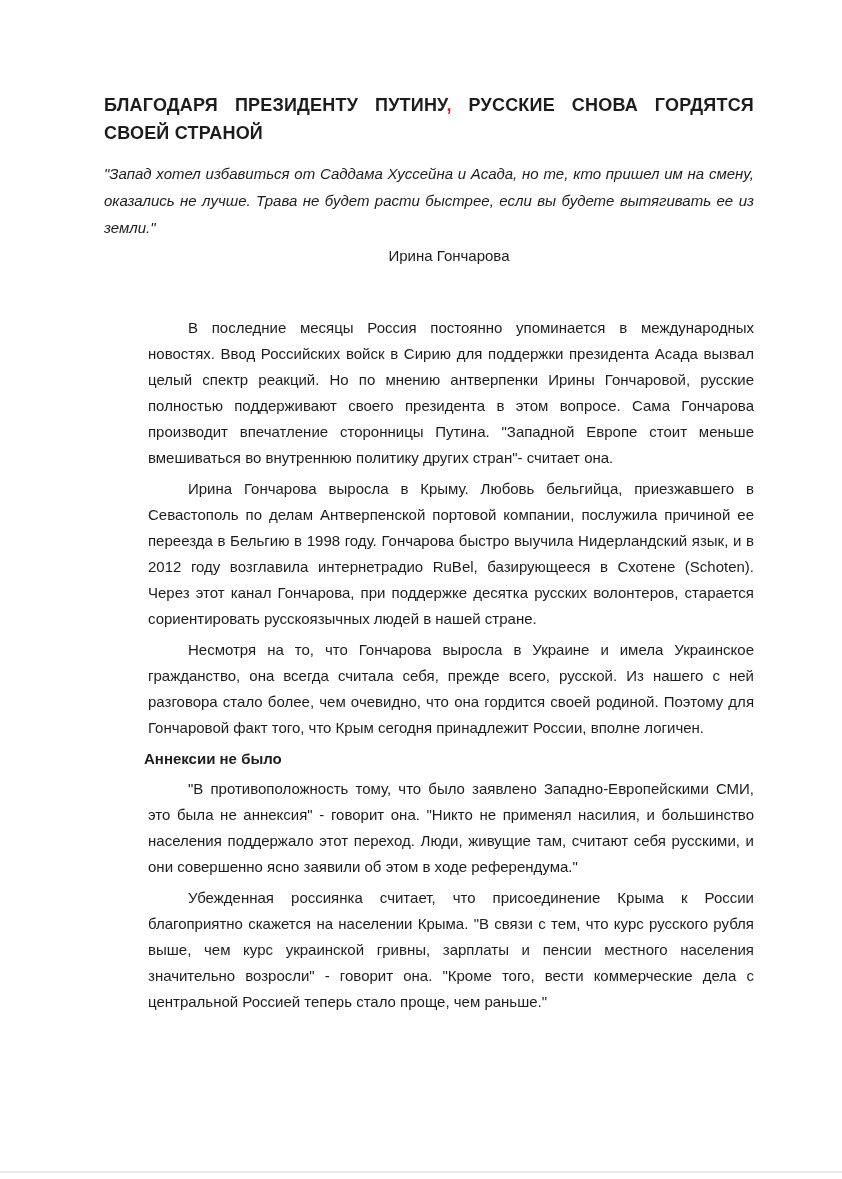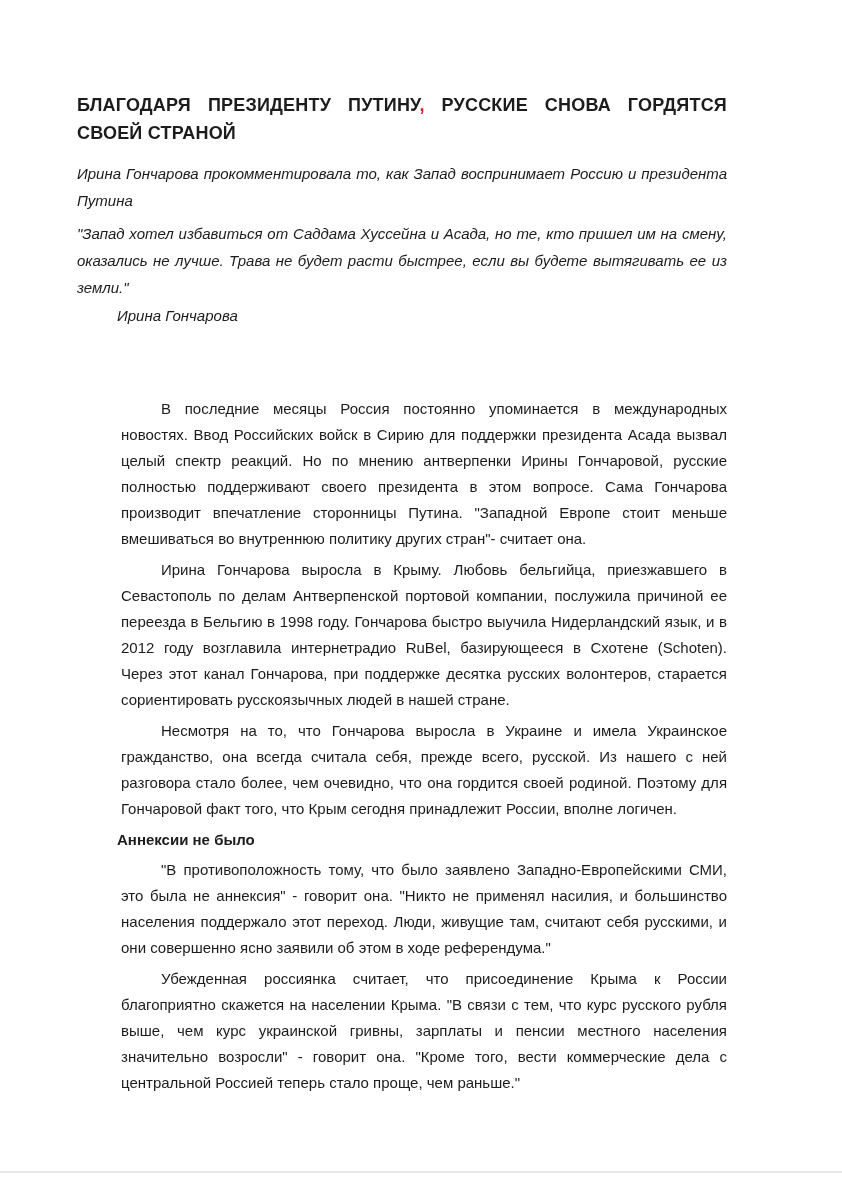--- a/index.html
+++ b/index.html
@@ -11,21 +11,21 @@
   .page {
     position: relative;
     width: 842px;
     height: 1179px;
     background: #ffffff;
     overflow: hidden;
   }
   .content {
     position: absolute;
     top: 91px;
-    left: 77px;
+    left: 104px;
     width: 650px;
     color: #1c1c1c;
   }
   h1.title {
     font-size: 18px;
     line-height: 28px;
     font-weight: bold;
     text-align: justify;
     margin-bottom: 13px;
     letter-spacing: 0.2px;
@@ -47,23 +47,23 @@
   p.pull-quote {
     font-size: 15px;
     line-height: 27px;
     font-style: italic;
     text-align: justify;
     margin-bottom: 1px;
   }
   p.attribution {
     font-size: 15px;
     line-height: 27px;
-    font-style: italic;
     text-indent: 40px;
-    margin-bottom: 67px;
+    margin-bottom: 46px;
+    text-align: center;
   }
   p.body-para {
     font-size: 15px;
     line-height: 26px;
     text-align: justify;
     text-indent: 40px;
     margin-bottom: 5px;
     margin-left: 44px;
   }
   h2.subheading {
@@ -83,21 +83,20 @@
   }
 </style>
 </head>
 <body>
 
 <div class="page">
   <article class="content">
 
     <h1 class="title"><span>БЛАГОДАРЯ ПРЕЗИДЕНТУ ПУТИНУ</span><span style="color: rgb(224, 27, 36);">,</span><span> РУССКИЕ СНОВА ГОРДЯТСЯ СВОЕЙ СТРАНОЙ</span></h1>
 
-    <p class="subtitle">Ирина Гончарова прокомментировала то, как Запад воспринимает Россию и президента Путина</p>
 
 
     <p class="pull-quote">"Запад хотел избавиться от Саддама Хуссейна и Асада, но те, кто пришел им на смену, оказались не лучше. Трава не будет расти быстрее, если вы будете вытягивать ее из земли."</p>
 
     <p class="attribution">Ирина Гончарова</p>
 
     <p class="body-para">В последние месяцы Россия постоянно упоминается в международных новостях. Ввод Российских войск в Сирию для поддержки президента Асада вызвал целый спектр реакций. Но по мнению антверпенки Ирины Гончаровой, русские полностью поддерживают своего президента в этом вопросе. Сама Гончарова производит впечатление сторонницы Путина. "Западной Европе стоит меньше вмешиваться во внутреннюю политику других стран"- считает она.</p>
 
     <p class="body-para">Ирина Гончарова выросла в Крыму. Любовь бельгийца, приезжавшего в Севастополь по делам Антверпенской портовой компании, послужила причиной ее переезда в Бельгию в 1998 году. Гончарова быстро выучила Нидерландский язык, и в 2012 году возглавила интернетрадио RuBel, базирующееся в Схотене (Schoten). Через этот канал Гончарова, при поддержке десятка русских волонтеров, старается сориентировать русскоязычных людей в нашей стране.</p>
 

